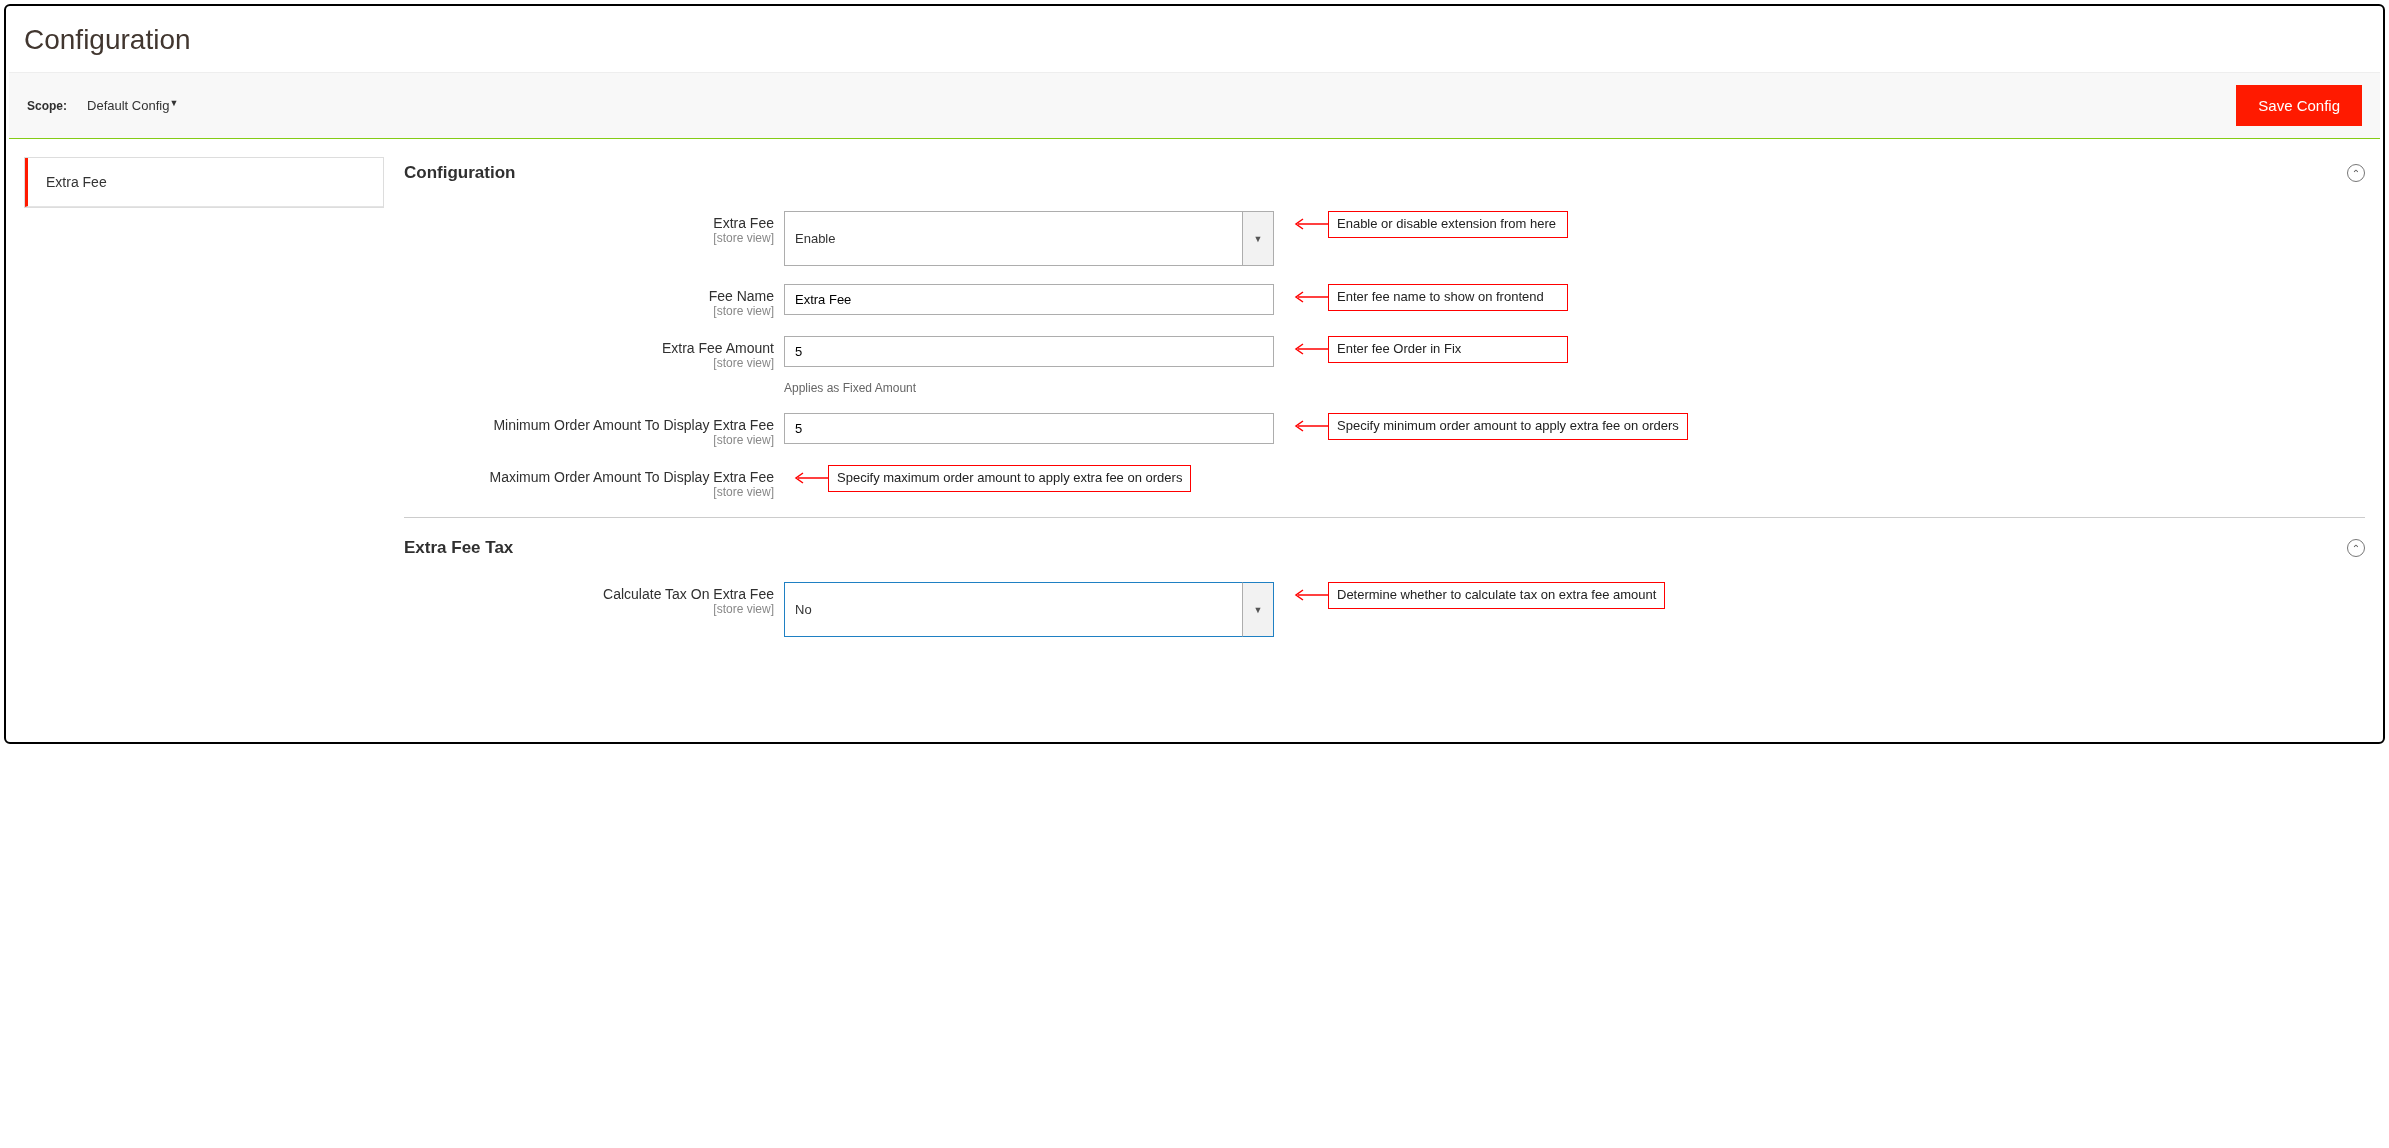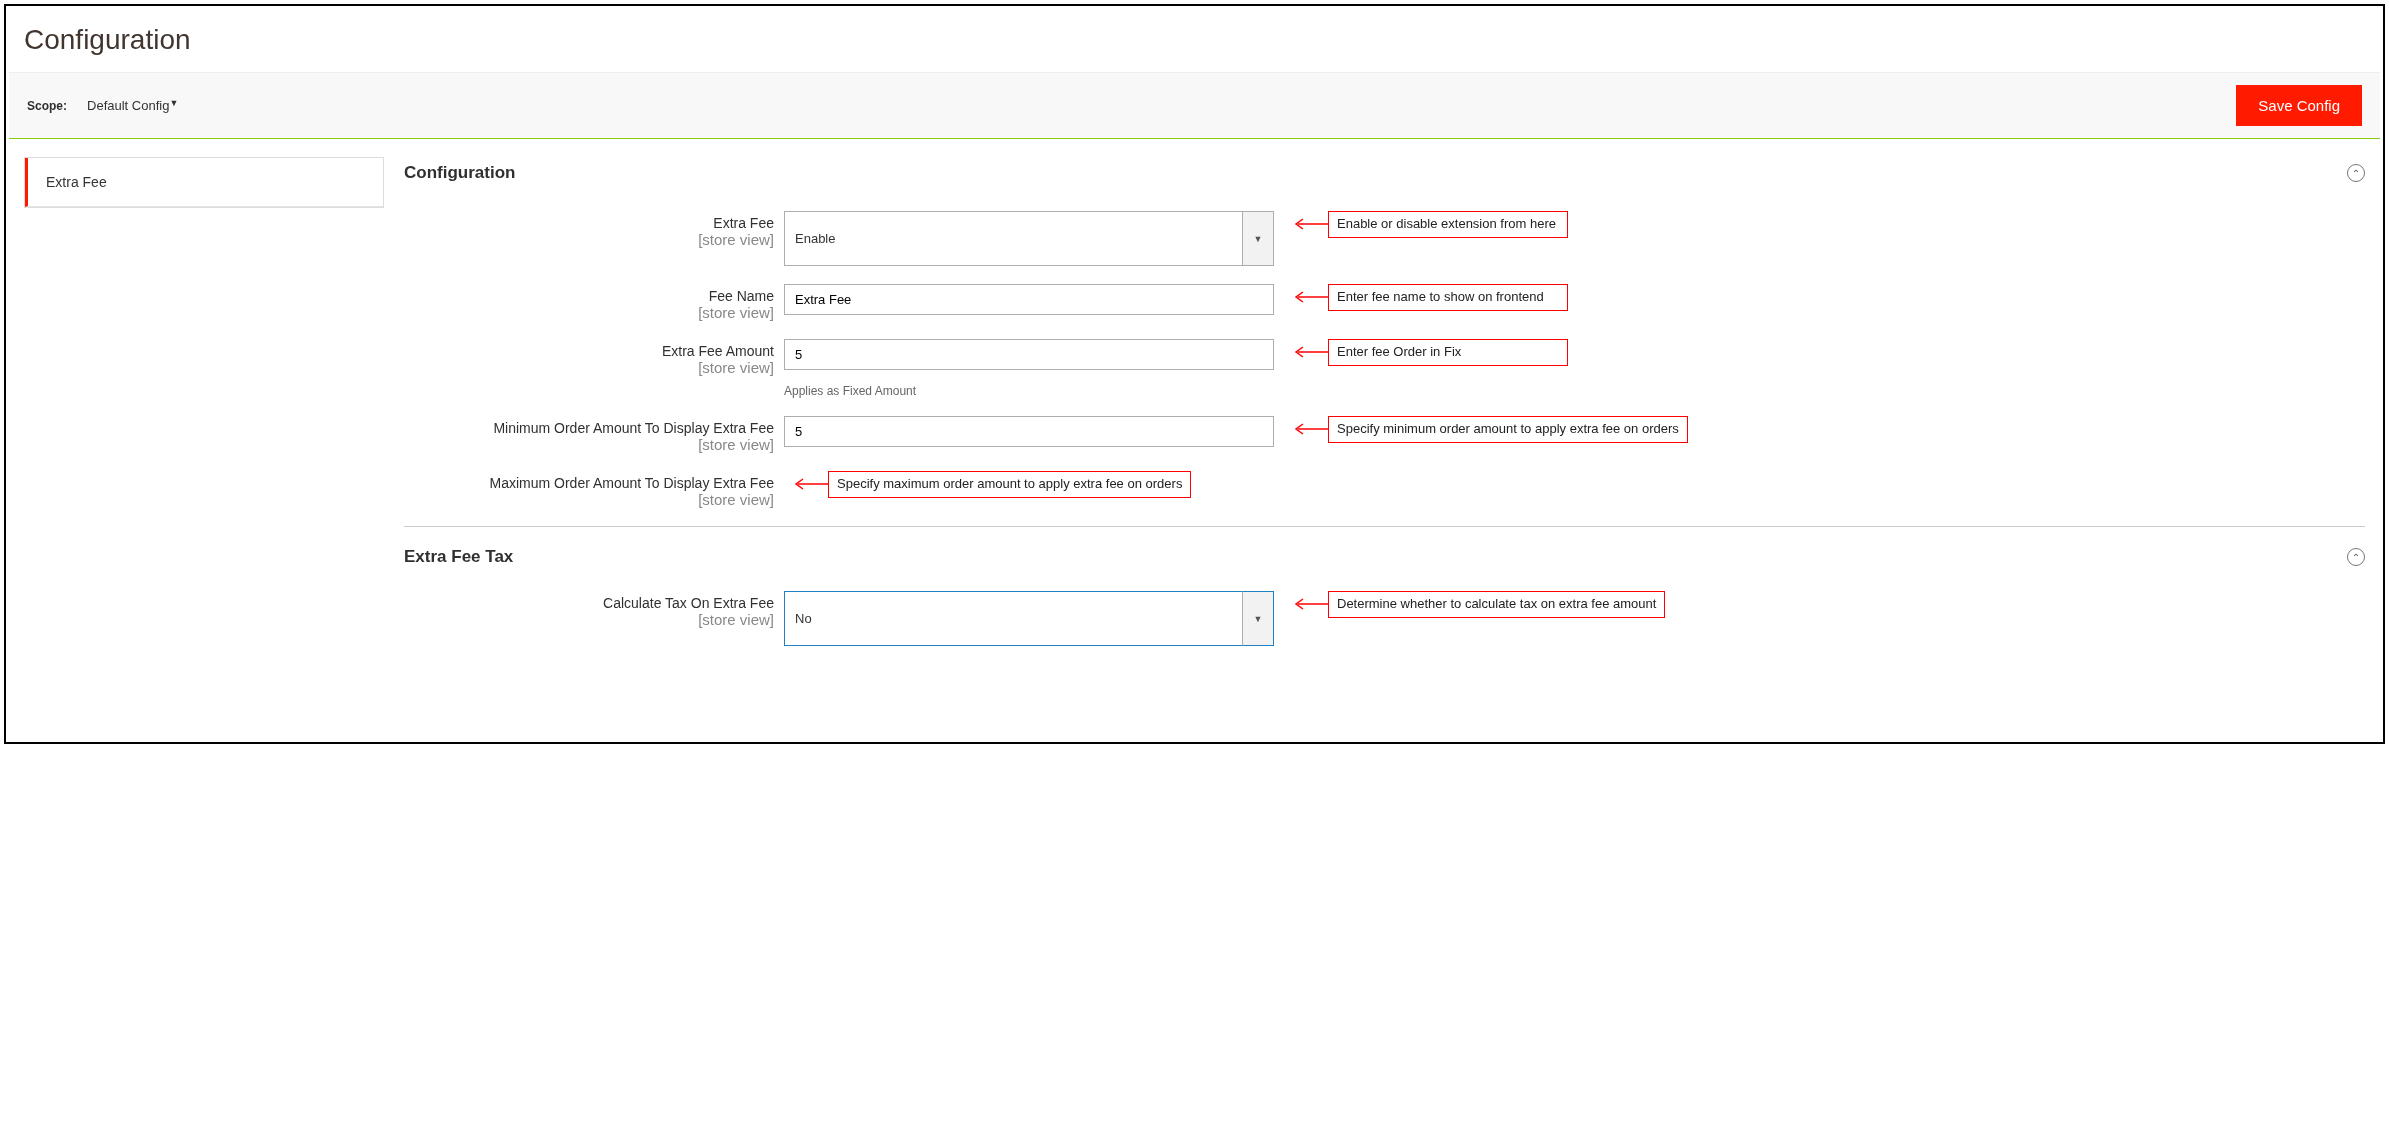--- a/index.html
+++ b/index.html
@@ -4,21 +4,21 @@
 <style>
   * { box-sizing: border-box; margin: 0; padding: 0; }
   body {
     font-family: -apple-system, BlinkMacSystemFont, "Segoe UI", Helvetica, Arial, sans-serif;
     font-size: 13px;
     color: #333;
     background: #fff;
   }
   .frame {
     border: 2px solid #000;
-    border-radius: 0;
+    border-radius: 6px;
     margin: 4px;
     padding: 0;
     width: calc(100% - 8px);
     min-height: 740px;
   }
   .page-title {
     font-size: 28px;
     font-weight: 300;
     color: #41362f;
     padding: 18px 18px 16px 18px;
@@ -131,21 +131,21 @@
     margin-bottom: 18px;
     gap: 10px;
   }
   .field-label-col {
     width: 370px;
     flex-shrink: 0;
     text-align: right;
     padding-top: 4px;
   }
   .field-label { font-size: 14px; color: #303030; }
-  .field-scope { font-size: 15px; color: #888; display: block; }
+  .field-scope { font-size: 12px; color: #888; display: block; }
   .field-input-col {
     width: 490px;
     flex-shrink: 0;
   }
   .field-input-col .note { font-size: 12px; color: #666; margin-top: 14px; }
   .text-input {
     width: 100%;
     border: 1px solid #adadad;
     padding: 7px 10px;
     font-size: 13px;

